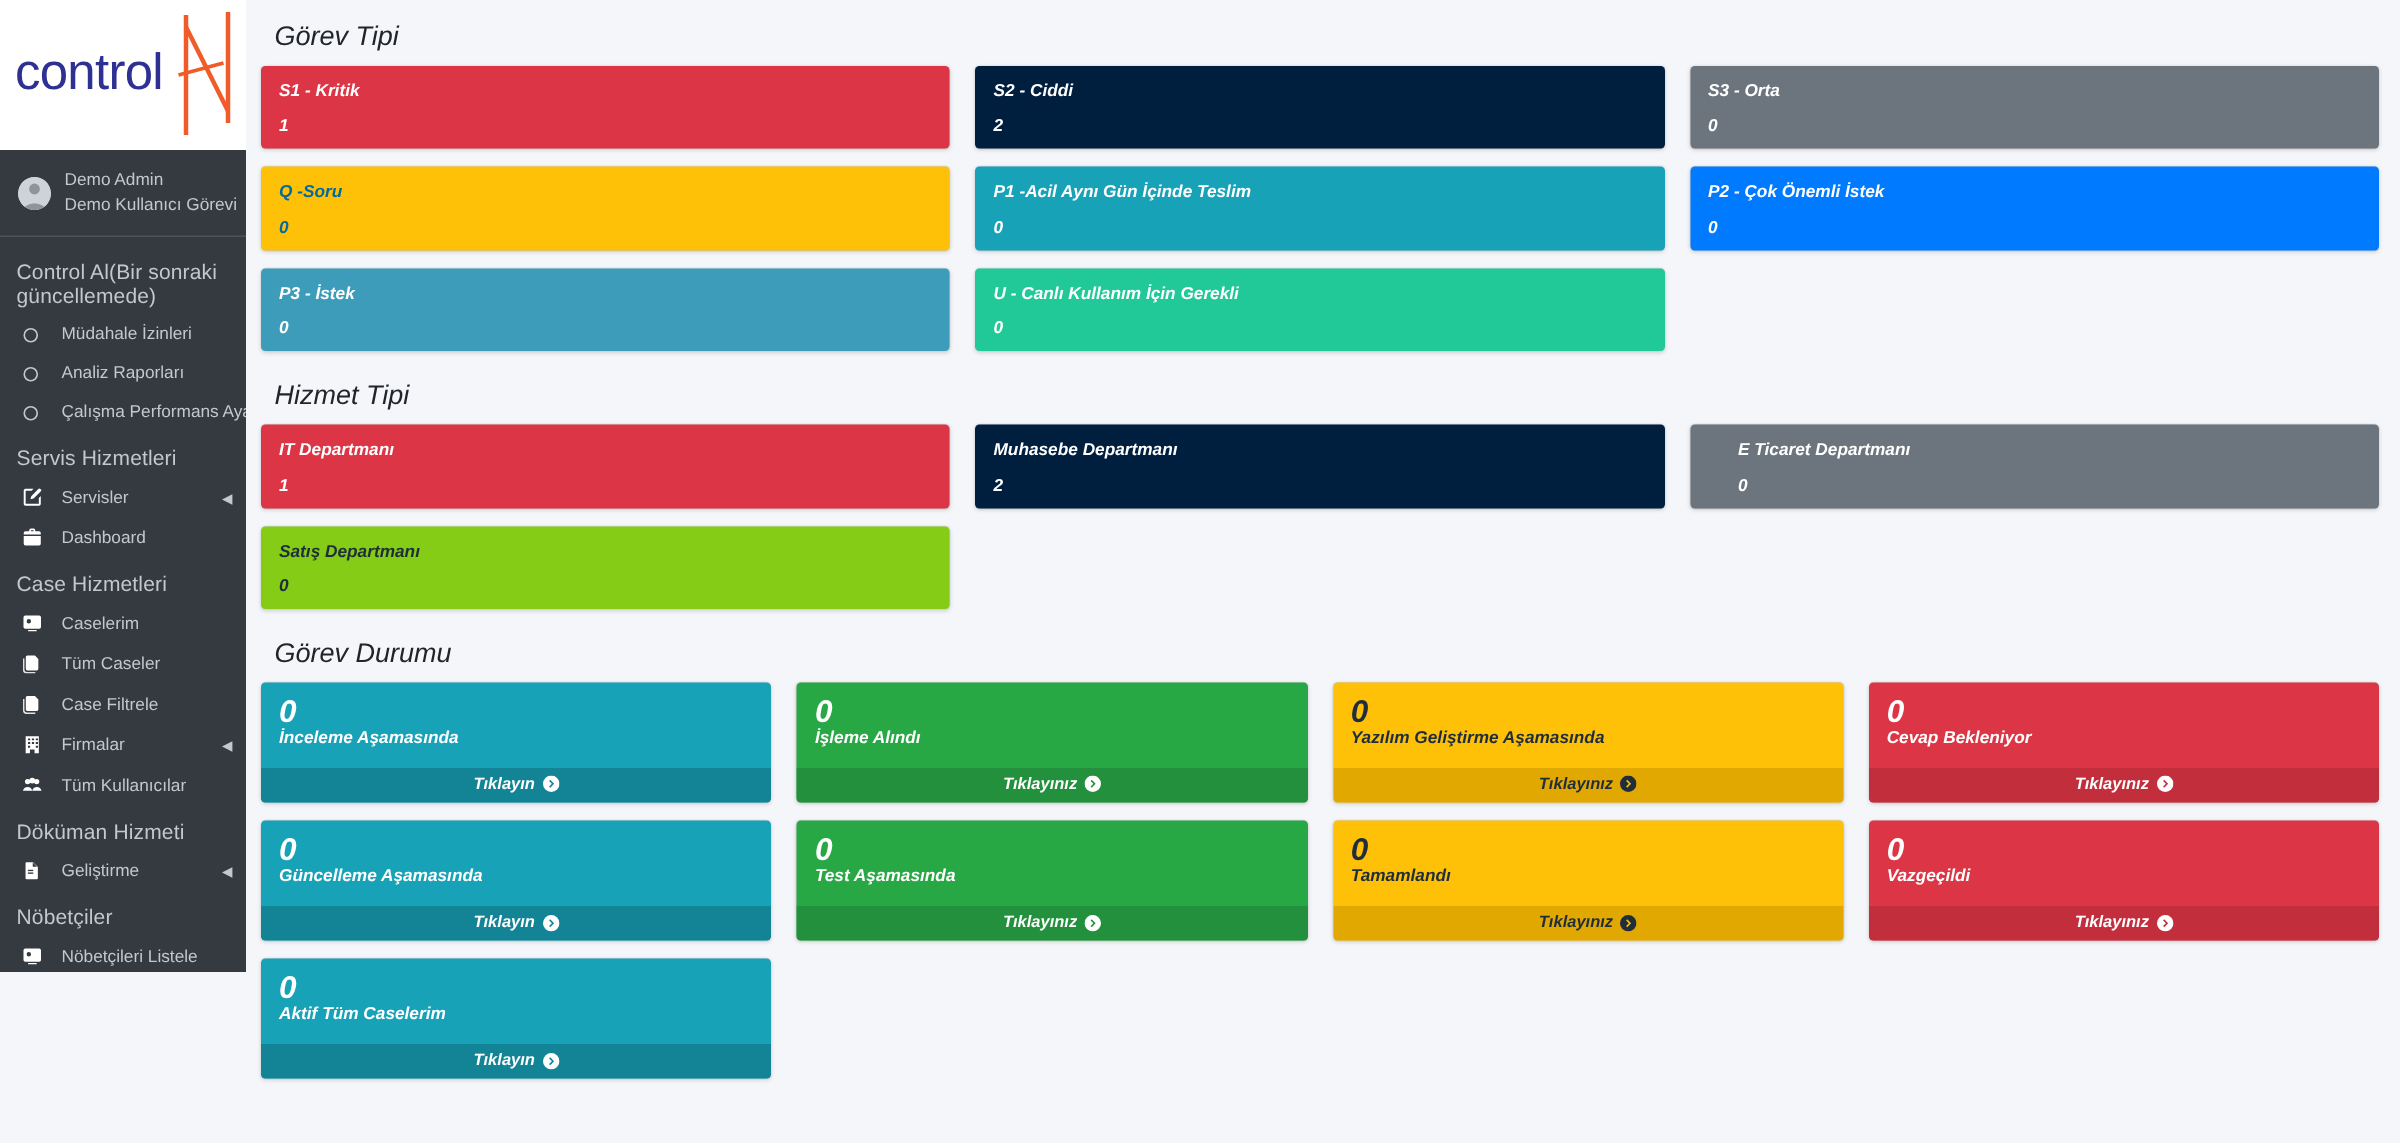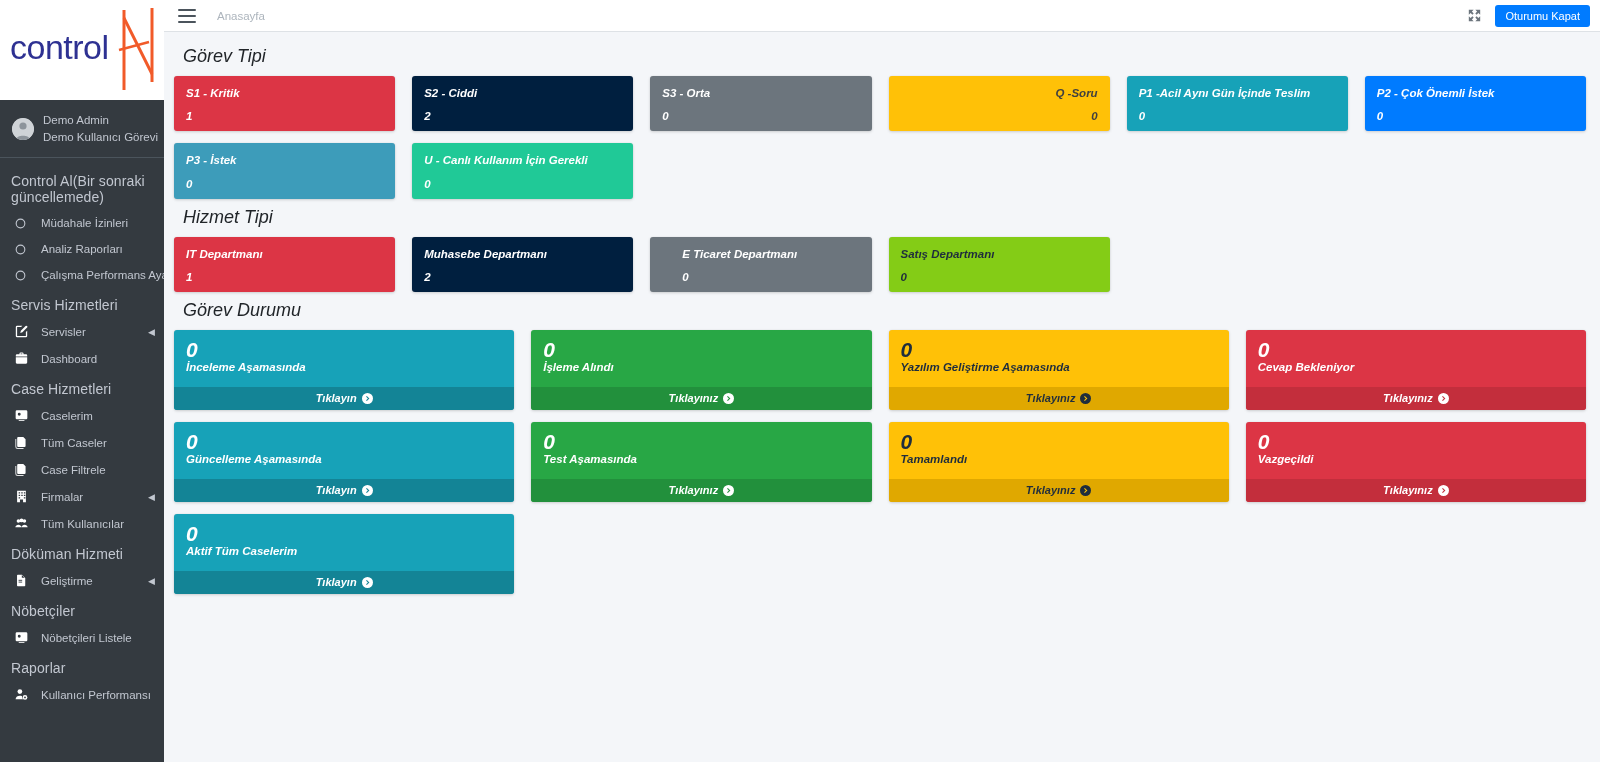--- a/index.html
+++ b/index.html
@@ -9,21 +9,21 @@
     width: 1600px; height: 762px;
     overflow: hidden;
     font-family: "Liberation Sans", sans-serif;
   }
   body { background: #f4f6f9; }
 
   .app { display: flex; width: 1600px; height: 762px; }
 
   
   .sidebar {
-    width: 164px; min-width: 164px; height: 762px;
+    width: 164px; min-width: 164px; height: 648px;
     background: #343a40;
     position: relative;
     overflow: hidden;
   }
   .brand {
     height: 100px;
     background: #ffffff;
     display: flex; align-items: center; justify-content: center;
     position: relative;
     overflow: hidden;
@@ -119,23 +119,23 @@
     font-style: italic;
   }
   .section-title {
     font-size: 18px; color: #212529; font-weight: 400;
     margin: 4px 0 9px 9px;
   }
   .section-title.sub { margin-top: 8px; }
 
   .grid4 {
     display: grid;
-    grid-template-columns: repeat(6, 1fr);
+    grid-template-columns: repeat(3, 1fr);
     gap: 12px 17px;
-    margin-bottom: 8px;
+    margin-bottom: 19px;
   }
 
   
   .infobox {
     border-radius: 3px;
     padding: 10px 12px 9px 12px;
     color: #ffffff;
     min-height: 48px;
     cursor: pointer;
     box-shadow: 0 0 1px rgba(0,0,0,.12), 0 1px 3px rgba(0,0,0,.16);
@@ -338,56 +338,37 @@
               <circle cx="12.3" cy="11.6" r="1.1" fill="#343a40"></circle>
             </svg>
           </span>
           <span>Kullanıcı Performansı</span>
         </div>
       </nav>
   </aside>
 
   <div class="content-wrap">
 
-    <header class="topbar">
-      <div class="hamburger">
-        <span></span>
-          <span></span>
-          <span></span>
-      </div>
-      <a href="#" class="breadcrumb-link">Anasayfa</a>
-      <div class="topbar-right">
-        <span class="expand-icon">
-          <svg width="13" height="13" viewBox="0 0 16 16" fill="currentColor">
-            <path d="M1 1h6L4.8 3.2 7 5.4 5.4 7 3.2 4.8 1 7V1z"></path>
-            <path d="M15 1v6l-2.2-2.2L10.6 7 9 5.4l2.2-2.2L9 1h6z"></path>
-            <path d="M1 15V9l2.2 2.2L5.4 9 7 10.6l-2.2 2.2L7 15H1z"></path>
-            <path d="M15 15H9l2.2-2.2L9 10.6 10.6 9l2.2 2.2L15 9v6z"></path>
-          </svg>
-        </span>
-        <button class="btn-logout">Oturumu Kapat</button>
-      </div>
-    </header>
 
     <main class="main" id="main-root">
         <h2 class="section-title">Görev Tipi</h2>
         <div class="grid4">
           <div class="infobox" style="background: rgb(220, 53, 69); color: rgb(255, 255, 255);">
             <div class="ib-label">S1 - Kritik</div>
             <div class="ib-value">1</div>
           </div>
           <div class="infobox" style="background: rgb(0, 31, 63); color: rgb(255, 255, 255);">
             <div class="ib-label">S2 - Ciddi</div>
             <div class="ib-value">2</div>
           </div>
           <div class="infobox" style="background: rgb(108, 117, 125); color: rgb(255, 255, 255);">
             <div class="ib-label">S3 - Orta</div>
             <div class="ib-value">0</div>
           </div>
-          <div class="infobox dark-text" style="background: rgb(255, 193, 7); color: #404040; text-align: right;">
+          <div class="infobox dark-text" style="background: rgb(255, 193, 7); color: #0369a1;">
             <div class="ib-label">Q -Soru</div>
             <div class="ib-value">0</div>
           </div>
           <div class="infobox" style="background: rgb(23, 162, 184); color: rgb(255, 255, 255);">
             <div class="ib-label">P1 -Acil Aynı Gün İçinde Teslim</div>
             <div class="ib-value">0</div>
           </div>
           <div class="infobox" style="background: rgb(0, 123, 255); color: rgb(255, 255, 255);">
             <div class="ib-label">P2 - Çok Önemli İstek</div>
             <div class="ib-value">0</div>

